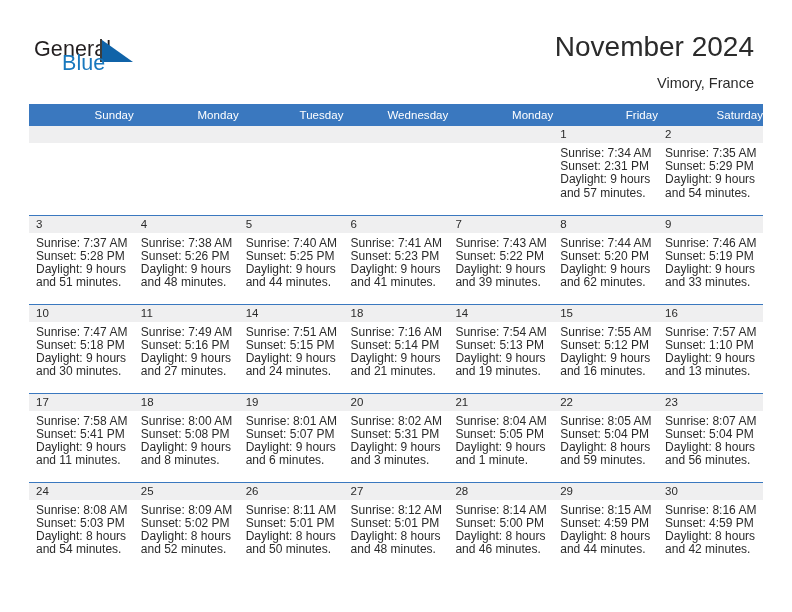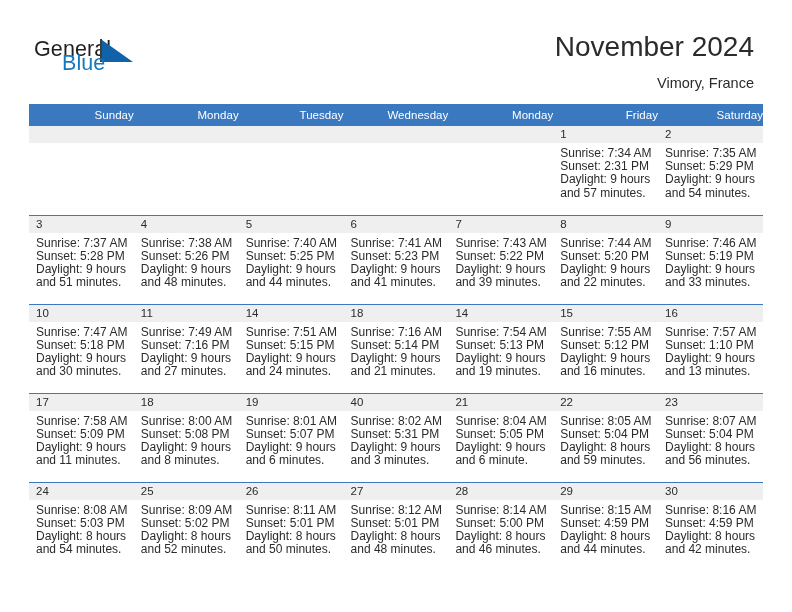--- a/index.html
+++ b/index.html
@@ -278,21 +278,21 @@
               <div>Daylight: 9 hours</div>
               <div>and 39 minutes.</div>
             </div>
           </td>
           <td>
             <div class="daynum-band">8</div>
             <div class="cell-body">
               <div>Sunrise: 7:44 AM</div>
               <div>Sunset: 5:20 PM</div>
               <div>Daylight: 9 hours</div>
-              <div>and 22 minutes.</div>
+              <div>and 62 minutes.</div>
             </div>
           </td>
           <td>
             <div class="daynum-band">9</div>
             <div class="cell-body">
               <div>Sunrise: 7:46 AM</div>
               <div>Sunset: 5:19 PM</div>
               <div>Daylight: 9 hours</div>
               <div>and 33 minutes.</div>
             </div>
@@ -305,21 +305,21 @@
               <div>Sunrise: 7:47 AM</div>
               <div>Sunset: 5:18 PM</div>
               <div>Daylight: 9 hours</div>
               <div>and 30 minutes.</div>
             </div>
           </td>
           <td>
             <div class="daynum-band">11</div>
             <div class="cell-body">
               <div>Sunrise: 7:49 AM</div>
-              <div>Sunset: 7:16 PM</div>
+              <div>Sunset: 5:16 PM</div>
               <div>Daylight: 9 hours</div>
               <div>and 27 minutes.</div>
             </div>
           </td>
           <td>
             <div class="daynum-band">14</div>
             <div class="cell-body">
               <div>Sunrise: 7:51 AM</div>
               <div>Sunset: 5:15 PM</div>
               <div>Daylight: 9 hours</div>
@@ -361,21 +361,21 @@
               <div>Daylight: 9 hours</div>
               <div>and 13 minutes.</div>
             </div>
           </td>
         </tr>
         <tr>
           <td>
             <div class="daynum-band">17</div>
             <div class="cell-body">
               <div>Sunrise: 7:58 AM</div>
-              <div>Sunset: 5:09 PM</div>
+              <div>Sunset: 5:41 PM</div>
               <div>Daylight: 9 hours</div>
               <div>and 11 minutes.</div>
             </div>
           </td>
           <td>
             <div class="daynum-band">18</div>
             <div class="cell-body">
               <div>Sunrise: 8:00 AM</div>
               <div>Sunset: 5:08 PM</div>
               <div>Daylight: 9 hours</div>
@@ -385,35 +385,35 @@
           <td>
             <div class="daynum-band">19</div>
             <div class="cell-body">
               <div>Sunrise: 8:01 AM</div>
               <div>Sunset: 5:07 PM</div>
               <div>Daylight: 9 hours</div>
               <div>and 6 minutes.</div>
             </div>
           </td>
           <td>
-            <div class="daynum-band">40</div>
+            <div class="daynum-band">20</div>
             <div class="cell-body">
               <div>Sunrise: 8:02 AM</div>
               <div>Sunset: 5:31 PM</div>
               <div>Daylight: 9 hours</div>
               <div>and 3 minutes.</div>
             </div>
           </td>
           <td>
             <div class="daynum-band">21</div>
             <div class="cell-body">
               <div>Sunrise: 8:04 AM</div>
               <div>Sunset: 5:05 PM</div>
               <div>Daylight: 9 hours</div>
-              <div>and 6 minute.</div>
+              <div>and 1 minute.</div>
             </div>
           </td>
           <td>
             <div class="daynum-band">22</div>
             <div class="cell-body">
               <div>Sunrise: 8:05 AM</div>
               <div>Sunset: 5:04 PM</div>
               <div>Daylight: 8 hours</div>
               <div>and 59 minutes.</div>
             </div>

